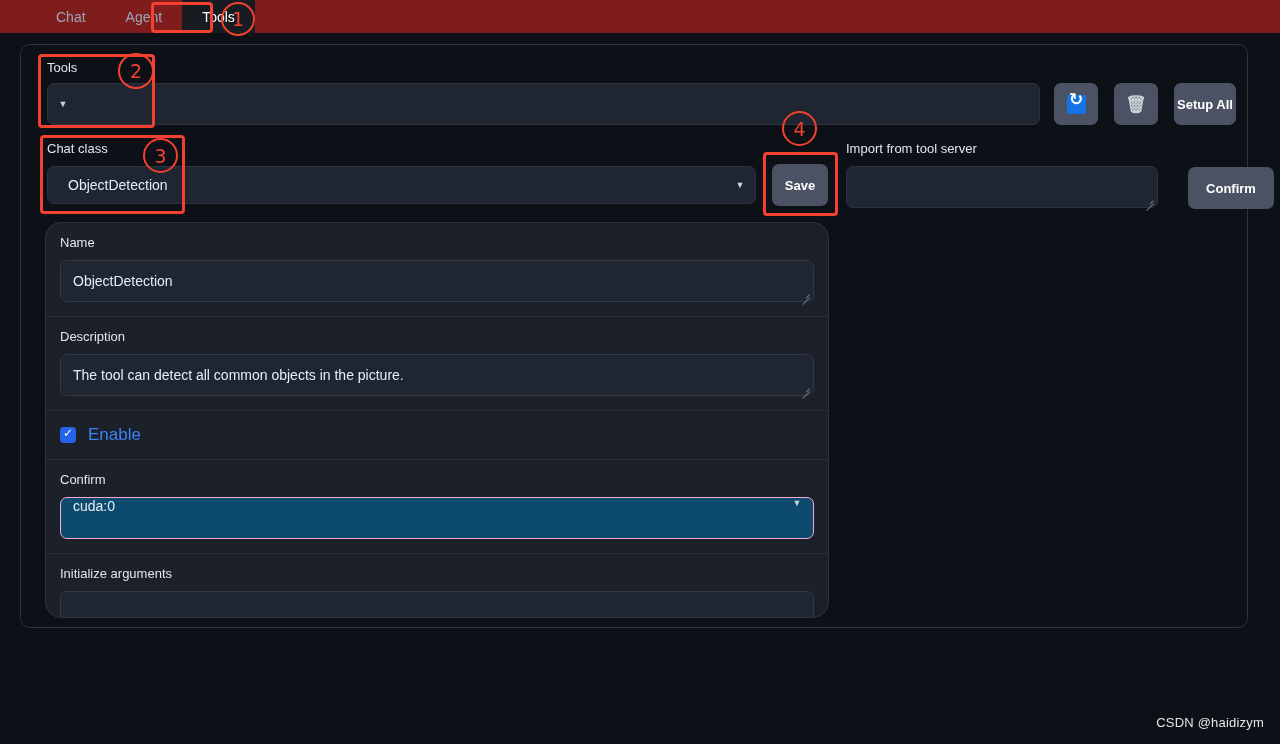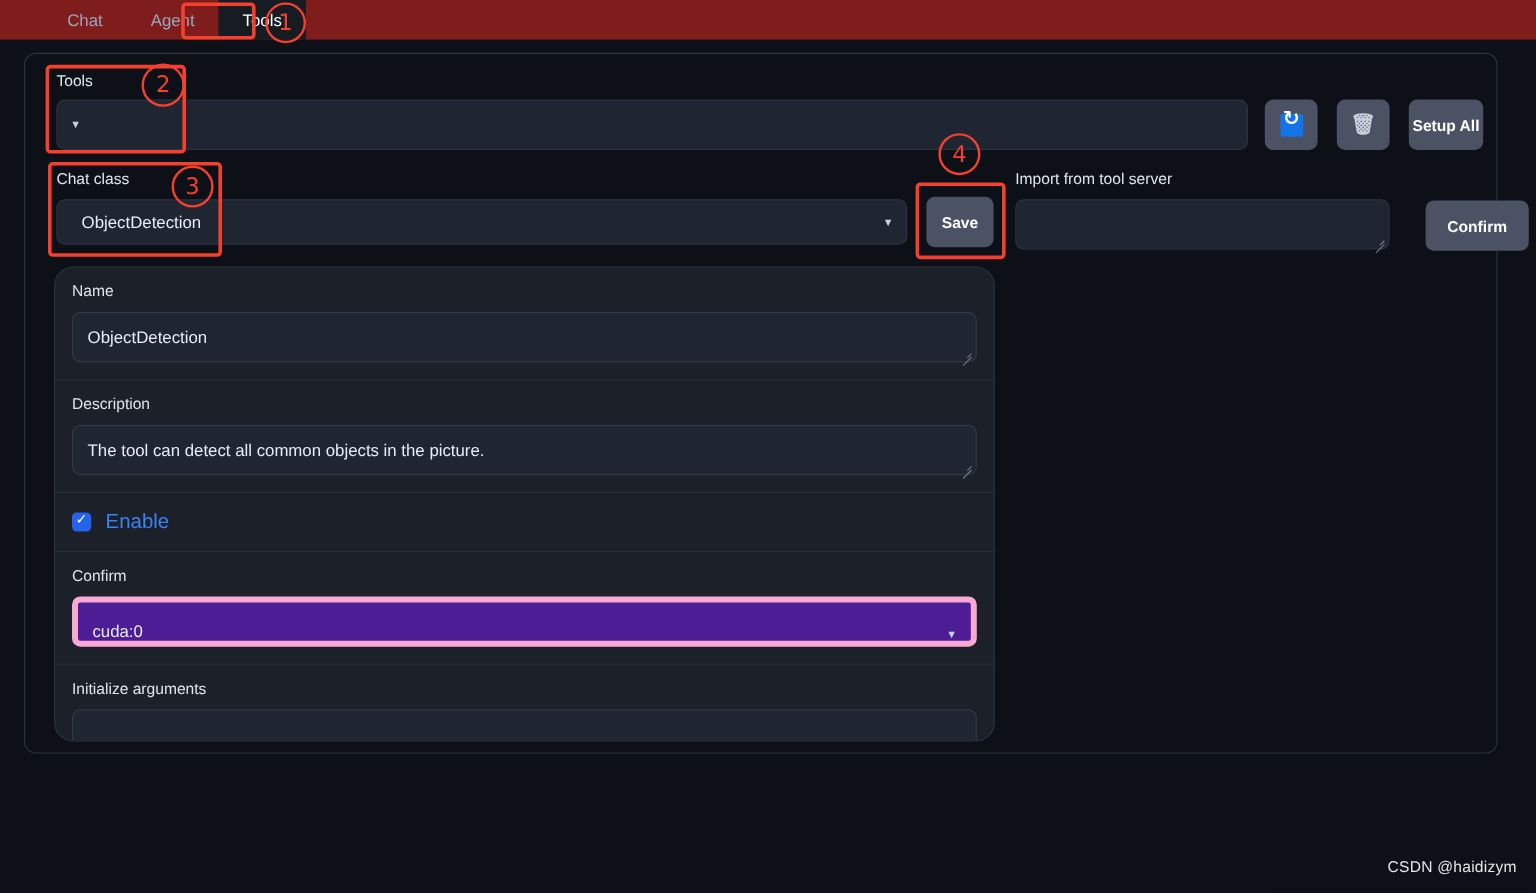--- a/index.html
+++ b/index.html
@@ -265,26 +265,26 @@
     text-align: center;
     font-size: 12px;
     color: #ffffff;
     font-family: "DejaVu Sans", sans-serif;
   }
   .enable-label { font-size: 17px; color: #3b82f6; }
 
   .device-select {
     width: 100%;
     height: 42px;
-    background: #4c1d95;
-    border: 5px solid #f9a8d4;
+    background: #0c4a6e;
+    border: 1px solid #f9a8d4;
     border-radius: 7px;
     box-sizing: border-box;
     display: flex;
-    align-items: flex-end;
+    align-items: flex-start;
     font-size: 14px;
     color: #e6edf5;
     cursor: pointer;
   }
   .device-select .val { padding-left: 12px; flex: 1; }
   .device-select .caret { width: 32px; text-align: center; font-size: 9px; color: #c9d3e0; }
 
   
   .ann-box {
     position: absolute;

